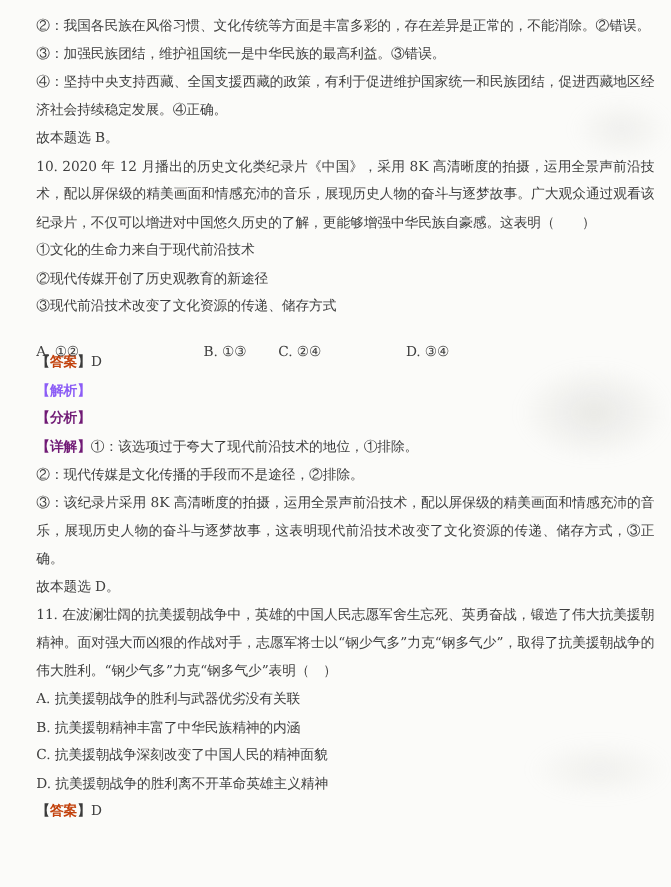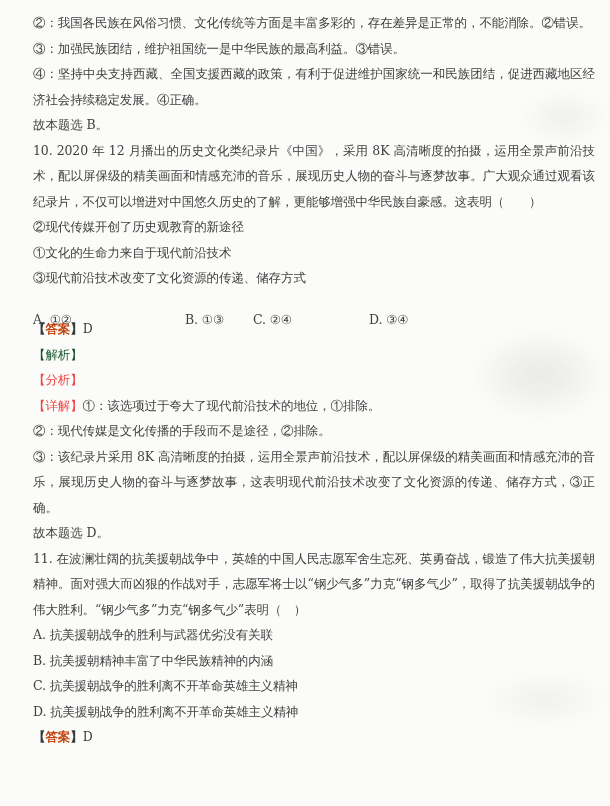--- a/index.html
+++ b/index.html
@@ -30,22 +30,22 @@
     height: 25.5px;
   }
   .opt-row .opt { position: absolute; top: 16px; white-space: nowrap; }
   .opt-a { left: 0; }
   .opt-b { left: 112px; margin-left: 40px; }
   .opt-c { left: 220px; }
   .opt-d { left: 336px; }
   .answer-label { font-weight: 700; color: #c2410c; }
   .answer-bracket { font-weight: 700; color: #3b3b3b; }
   .answer-value { color: #3f3f3f; }
-  .jiexi { font-weight: 400; color: #14532d; }
-  .fenxi, .xiangjie { font-weight: 400; color: #ef4444; }
+  .jiexi { font-weight: 700; color: #8b5cf6; }
+  .fenxi, .xiangjie { font-weight: 700; color: #701a75; }
   
   .artifact {
     position: absolute;
     pointer-events: none;
     border-radius: 50%;
     filter: blur(6px);
   }
   .artifact-1 {
     left: 470px; top: 330px; width: 140px; height: 90px;
     background: radial-gradient(ellipse at center, rgba(190,190,184,0.30), rgba(190,190,184,0) 70%);
@@ -63,22 +63,22 @@
 <body>
 
 <div class="doc">
 
   <p class="line">②：我国各民族在风俗习惯、文化传统等方面是丰富多彩的，存在差异是正常的，不能消除。②错误。</p>
   <p class="line">③：加强民族团结，维护祖国统一是中华民族的最高利益。③错误。</p>
   <p class="line">④：坚持中央支持西藏、全国支援西藏的政策，有利于促进维护国家统一和民族团结，促进西藏地区经济社会持续稳定发展。④正确。</p>
   <p class="line">故本题选 B。</p>
 
   <p class="line">10. 2020 年 12 月播出的历史文化类纪录片《中国》，采用 8K 高清晰度的拍摄，运用全景声前沿技术，配以屏保级的精美画面和情感充沛的音乐，展现历史人物的奋斗与逐梦故事。广大观众通过观看该纪录片，不仅可以增进对中国悠久历史的了解，更能够增强中华民族自豪感。这表明（　　）</p>
+  <p class="line">①文化的生命力来自于现代前沿技术</p>
   <p class="line">②现代传媒开创了历史观教育的新途径</p>
-  <p class="line">①文化的生命力来自于现代前沿技术</p>
   <p class="line">③现代前沿技术改变了文化资源的传递、储存方式</p>
 
   <div class="opt-row">
     <span class="opt opt-a">A. ①②</span>
     <span class="opt opt-b">B. ①③</span>
     <span class="opt opt-c">C. ②④</span>
     <span class="opt opt-d">D. ③④</span>
   </div>
 
   <p class="line"><span class="answer-bracket">【</span><span class="answer-label">答案</span><span class="answer-bracket">】</span><span class="answer-value">D</span></p>
@@ -87,21 +87,21 @@
   <p class="line fenxi">【分析】</p>
 
   <p class="line"><span class="xiangjie">【详解】</span><span>①：该选项过于夸大了现代前沿技术的地位，①排除。</span></p>
   <p class="line">②：现代传媒是文化传播的手段而不是途径，②排除。</p>
   <p class="line">③：该纪录片采用 8K 高清晰度的拍摄，运用全景声前沿技术，配以屏保级的精美画面和情感充沛的音乐，展现历史人物的奋斗与逐梦故事，这表明现代前沿技术改变了文化资源的传递、储存方式，③正确。</p>
   <p class="line">故本题选 D。</p>
 
   <p class="line">11. 在波澜壮阔的抗美援朝战争中，英雄的中国人民志愿军舍生忘死、英勇奋战，锻造了伟大抗美援朝精神。面对强大而凶狠的作战对手，志愿军将士以“钢少气多”力克“钢多气少”，取得了抗美援朝战争的伟大胜利。“钢少气多”力克“钢多气少”表明（　）</p>
   <p class="line">A. 抗美援朝战争的胜利与武器优劣没有关联</p>
   <p class="line">B. 抗美援朝精神丰富了中华民族精神的内涵</p>
-  <p class="line">C. 抗美援朝战争的胜利离不开革命英雄主义精神</p>
+  <p class="line">C. 抗美援朝战争深刻改变了中国人民的精神面貌</p>
   <p class="line">D. 抗美援朝战争的胜利离不开革命英雄主义精神</p>
 
   <p class="line"><span class="answer-bracket">【</span><span class="answer-label">答案</span><span class="answer-bracket">】</span><span class="answer-value">D</span></p>
 
   <div class="artifact artifact-1"></div>
   <div class="artifact artifact-2"></div>
   <div class="artifact artifact-3"></div>
 </div>
 
 </body></html>

